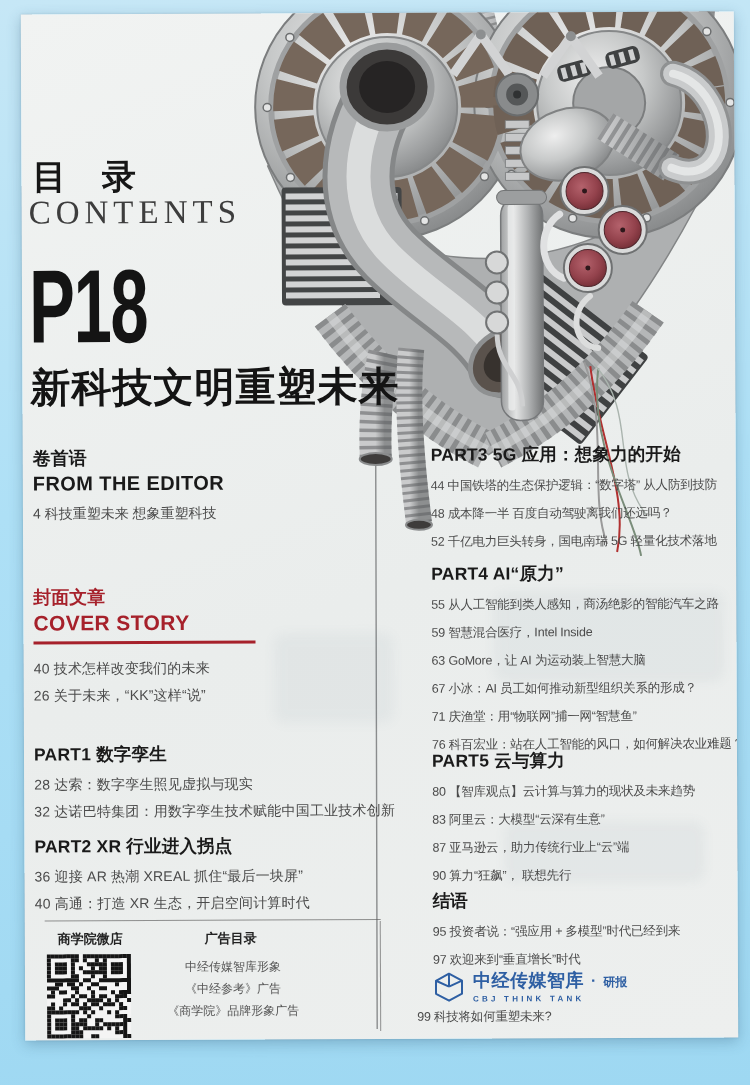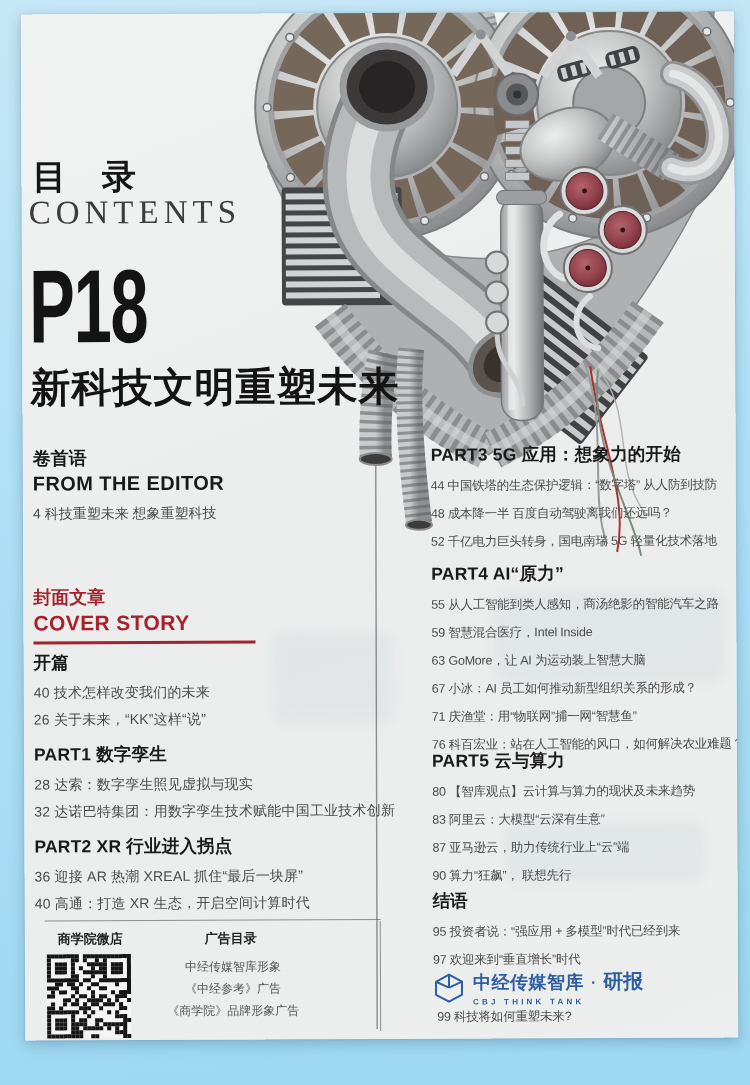--- a/index.html
+++ b/index.html
@@ -33,21 +33,21 @@
   .hline{position:absolute;background:#5c5c5c;opacity:.65;}
   .foot-title{font-size:13px;font-weight:900;color:#222;}
   .ads-list{font-size:12px;color:#555;text-align:center;line-height:22px;}
   #qr{position:absolute;width:84px;height:84px;background:#f4f4f4;}
   #qr i{position:absolute;width:4px;height:4px;background:#151515;}
   .tt-row{display:flex;align-items:center;gap:8px;}
   .tt-text{display:flex;flex-direction:column;}
   .tt-main{display:flex;align-items:baseline;gap:7px;color:#2e5fa3;}
   .tt-cn{font-size:18px;font-weight:900;letter-spacing:.5px;}
   .tt-dot{font-size:16px;font-weight:900;}
-  .tt-rb{font-size:20px;font-weight:900;}
+  .tt-rb{font-size:12px;font-weight:900;}
   .tt-en{font-size:8px;font-weight:bold;color:#2e5fa3;letter-spacing:3.2px;margin-top:2px;}
 </style>
 </head>
 <body>
 
 <div class="page">
 
   <svg style="position:absolute;left:216px;top:-16px" width="512" height="1040" viewBox="0 0 512 1040">
     <defs>
       <radialGradient id="diskG" cx="40%" cy="33%" r="75%">
@@ -260,21 +260,20 @@
     <div class="ed-item">4 科技重塑未来  想象重塑科技</div>
   </div>
 
   <div class="abs red" style="left:10px;top:571px;">
     <div class="cn-sub">封面文章</div>
     <div class="en-sub">COVER STORY</div>
     <div class="redline"></div>
   </div>
 
   <div class="abs" style="left:10px;top:636px;">
-    <div class="sec-title">开篇</div>
     <div class="item">40 技术怎样改变我们的未来</div>
     <div class="item">26 关于未来，“KK”这样“说”</div>
   </div>
 
   <div class="abs" style="left:10px;top:728px;">
     <div class="sec-title">PART1  数字孪生</div>
     <div class="item">28 达索：数字孪生照见虚拟与现实</div>
     <div class="item">32 达诺巴特集团：用数字孪生技术赋能中国工业技术创新</div>
   </div>
 
@@ -578,17 +577,17 @@
     <div class="tt-text">
       <div class="tt-main">
         <span class="tt-cn">中经传媒智库</span>
         <span class="tt-dot">·</span>
         <span class="tt-rb">研报</span>
       </div>
       <div class="tt-en">CBJ THINK TANK</div>
     </div>
   </div>
 
-  <div class="abs col-r" style="left:412px;top:996px;">
+  <div class="abs col-r" style="left:392px;top:996px;">
     <div class="item" style="margin-top:0;">99 科技将如何重塑未来?</div>
   </div>
 
 </div>
 
 </body></html>

